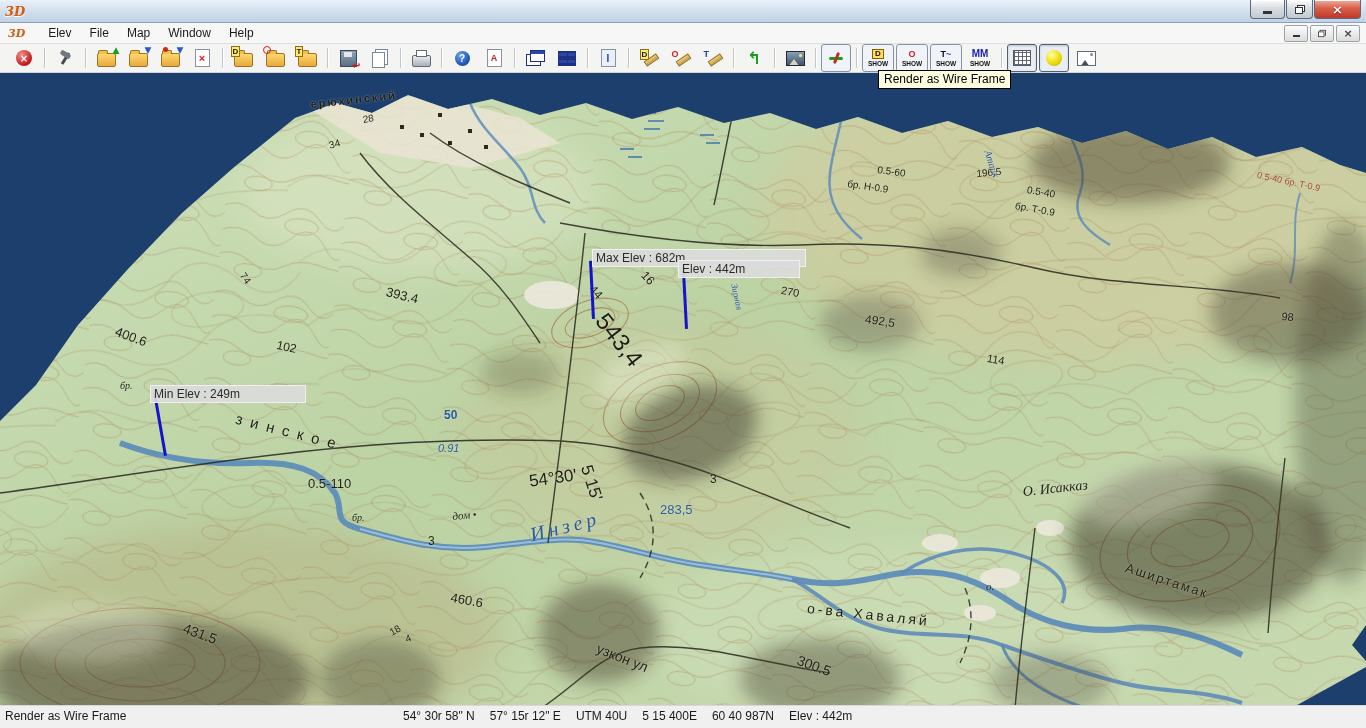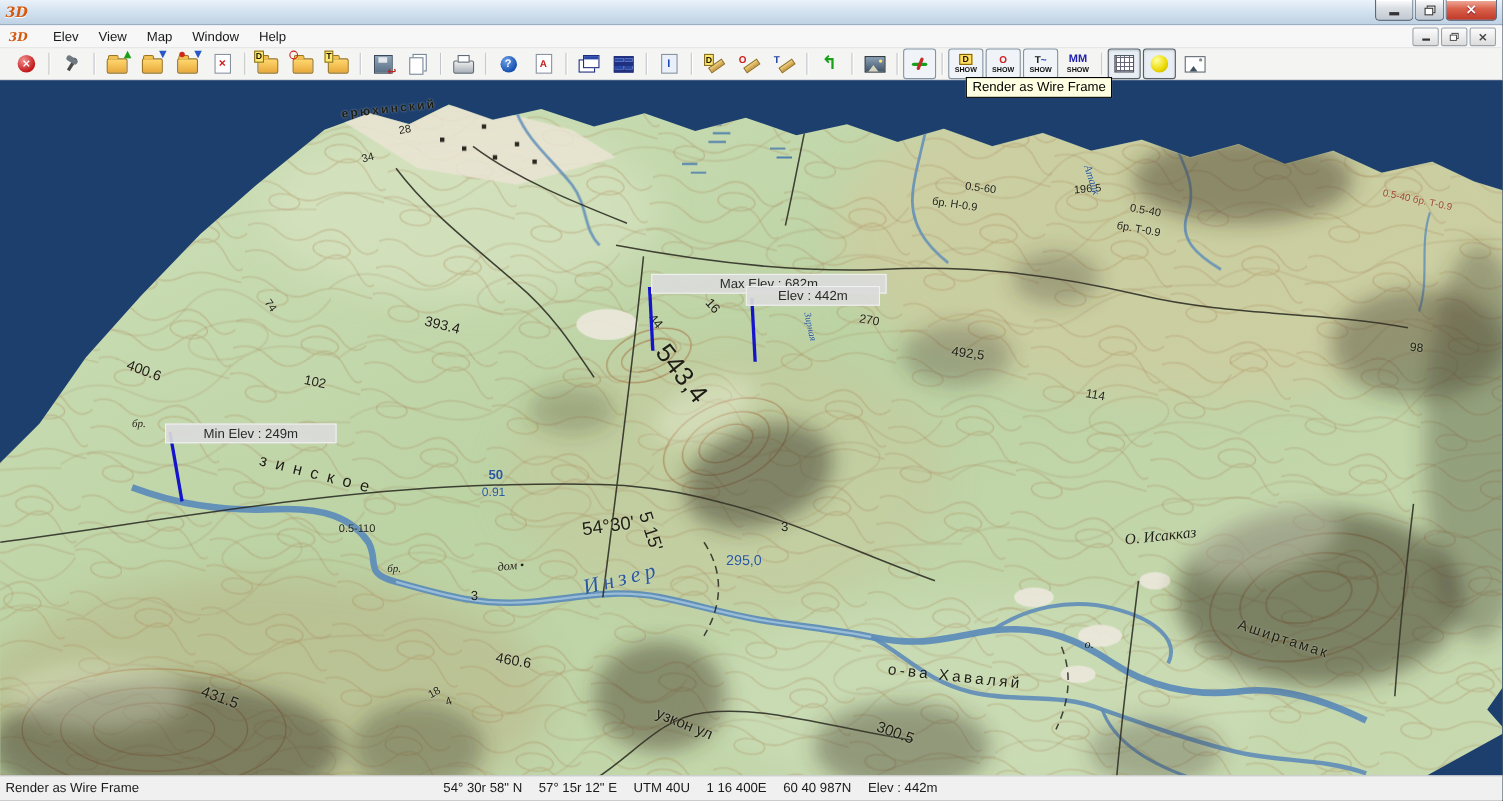--- a/index.html
+++ b/index.html
@@ -1,17 +1,17 @@
 <!DOCTYPE html>
 <html style="--map-bg: #1d3f6e; --terrain-base: #c3d7ad; --contour: #a87e50; --river: #5f8db8; --marker-line: #1414cc; --label-box: #dbdbdb;"><head>
 <meta charset="utf-8">
 <style>
   html,body{margin:0;padding:0;width:1366px;height:728px;overflow:hidden;
     font-family:"Liberation Sans",sans-serif;background:#000;}
-  #win{width:1366px;height:728px;display:flex;flex-direction:column;background:#f0f0f0;text-align:center;}
+  #win{width:1366px;height:728px;display:flex;flex-direction:column;background:#f0f0f0;}
 
   
   #titlebar{height:22px;background:linear-gradient(#eaf2fa,#d4e2f0 45%,#bfd2e4);
     border-bottom:1px solid #8aa0b8;display:flex;align-items:center;position:relative;flex:0 0 22px;}
   #app-icon{font:bold italic 13px "DejaVu Serif",serif;color:#d4590e;margin:0 6px 0 5px;
     text-shadow:0 1px 0 #fff;}
   #title-text{font-size:12px;color:#1a1a1a;white-space:nowrap;}
   #caption-controls{position:absolute;right:5px;top:0;display:flex;}
   .cap-btn{height:18px;border:1px solid #5a6a7a;border-top:none;border-radius:0 0 4px 4px;
     display:flex;align-items:center;justify-content:center;margin-left:1px;
@@ -157,21 +157,21 @@
       <div class="cap-btn cap-close">
           <span class="x-gly">×</span>
         </div>
     </div>
   </div>
 
   <div id="menubar">
     <span id="mdi-icon">3D</span>
     <span style="display:flex">
         <span class="menu-item">Elev</span>
-        <span class="menu-item">View</span>
+        <span class="menu-item">File</span>
         <span class="menu-item">Map</span>
         <span class="menu-item">Window</span>
         <span class="menu-item">Help</span>
       </span>
     <div id="mdi-controls">
       <div class="mdi-btn">
           <span class="bar-gly"></span>
         </div>
       <div class="mdi-btn">
           <span class="gly-restore">
@@ -472,27 +472,27 @@
         <span class="map-label" style="left: 878px; top: 92px; font-size: 10px; color: rgb(30, 30, 20); transform: rotate(8deg);">0.5-60</span>
         <span class="map-label" style="left: 848px; top: 106px; font-size: 10px; color: rgb(30, 30, 20); transform: rotate(8deg);">бр. Н-0.9</span>
         <span class="map-label" style="left: 1028px; top: 112px; font-size: 10px; color: rgb(30, 30, 20); transform: rotate(10deg);">0.5-40</span>
         <span class="map-label" style="left: 1016px; top: 128px; font-size: 10px; color: rgb(30, 30, 20); transform: rotate(10deg);">бр. Т-0.9</span>
         <span class="map-label" style="left: 1258px; top: 98px; font-size: 9px; color: rgb(160, 74, 48); transform: rotate(12deg);">0.5-40 бр. Т-0.9</span>
         <span class="map-label" style="left: 976px; top: 96px; font-size: 10px; color: rgb(30, 30, 20); transform: rotate(-5deg);">196,5</span>
         <span class="map-label it" style="left: 992px; top: 76px; font-size: 10px; color: rgb(43, 90, 158); transform: rotate(72deg);">Атаик</span>
         <span class="map-label it" style="left: 738px; top: 210px; font-size: 9px; color: rgb(43, 90, 158); transform: rotate(78deg);">Зирная</span>
         <span class="map-label" style="left: 528px; top: 400px; font-size: 17px; color: rgb(30, 30, 20); transform: rotate(-8deg);">54°30'</span>
         <span class="map-label" style="left: 594px; top: 390px; font-size: 17px; color: rgb(30, 30, 20); transform: rotate(72deg);">5 15'</span>
-        <span class="map-label" style="left: 444px; top: 352px; font-size: 12px; color: rgb(43, 90, 158); transform: rotate(0deg); font-weight: bold;">50</span>
-        <span class="map-label" style="left: 438px; top: 370px; font-size: 11px; color: rgb(43, 90, 158); transform: rotate(0deg);">0.91</span>
-        <span class="map-label" style="left: 308px; top: 404px; font-size: 10px; color: rgb(30, 30, 20); transform: rotate(0deg);">0.5-110</span>
+        <span class="map-label" style="left: 444px; top: 336px; font-size: 12px; color: rgb(43, 90, 158); transform: rotate(0deg); font-weight: bold;">50</span>
+        <span class="map-label" style="left: 438px; top: 370px; font-size: 11px; color: rgb(43, 90, 158); transform: rotate(0deg); font-style: italic;">0.91</span>
+        <span class="map-label" style="left: 308px; top: 404px; font-size: 13px; color: rgb(30, 30, 20); transform: rotate(0deg);">0.5-110</span>
         <span class="map-label it" style="left: 352px; top: 440px; font-size: 10px; color: rgb(30, 30, 20); transform: rotate(0deg);">бр.</span>
         <span class="map-label it" style="left: 452px; top: 438px; font-size: 11px; color: rgb(30, 30, 20); transform: rotate(-5deg);">дом •</span>
         <span class="map-label it" style="left: 528px; top: 452px; font-size: 20px; color: rgb(43, 90, 158); transform: rotate(-14deg); letter-spacing: 4px;">Инзер</span>
-        <span class="map-label" style="left: 660px; top: 430px; font-size: 13px; color: rgb(43, 90, 158); transform: rotate(0deg);">295,0</span>
+        <span class="map-label" style="left: 660px; top: 430px; font-size: 13px; color: rgb(43, 90, 158); transform: rotate(0deg);">283,5</span>
         <span class="map-label" style="left: 710px; top: 400px; font-size: 12px; color: rgb(30, 30, 20); transform: rotate(0deg);">3</span>
         <span class="map-label" style="left: 428px; top: 462px; font-size: 12px; color: rgb(30, 30, 20); transform: rotate(0deg);">3</span>
         <span class="map-label" style="left: 238px; top: 338px; font-size: 15px; color: rgb(30, 30, 20); transform: rotate(14deg); letter-spacing: 8px;">зинское</span>
         <span class="map-label it" style="left: 1022px; top: 412px; font-size: 14px; color: rgb(30, 30, 20); transform: rotate(-6deg);">О. Исакказ</span>
         <span class="map-label" style="left: 808px; top: 528px; font-size: 14px; color: rgb(30, 30, 20); transform: rotate(6deg); letter-spacing: 3px;">о-ва Хаваляй</span>
         <span class="map-label" style="left: 1128px; top: 488px; font-size: 13px; color: rgb(30, 30, 20); transform: rotate(18deg); letter-spacing: 2px;">Аширтамак</span>
         <span class="map-label it" style="left: 986px; top: 508px; font-size: 11px; color: rgb(30, 30, 20); transform: rotate(0deg);">о.</span>
         <span class="map-label" style="left: 452px; top: 518px; font-size: 13px; color: rgb(30, 30, 20); transform: rotate(10deg);">460.6</span>
         <span class="map-label" style="left: 186px; top: 548px; font-size: 14px; color: rgb(30, 30, 20); transform: rotate(20deg);">431.5</span>
         <span class="map-label" style="left: 600px; top: 568px; font-size: 14px; color: rgb(30, 30, 20); transform: rotate(22deg);">узкон ул</span>
@@ -508,18 +508,18 @@
         <div class="marker-box" style="left: 150px; top: 312px; width: 148px;">Min Elev : 249m</div>
       </div>
   </div>
 
   <div id="statusbar">
     <span id="status-mode">Render as Wire Frame</span>
     <div id="status-coords">
       <span>54° 30r 58" N</span>
       <span>57° 15r 12" E</span>
       <span>UTM  40U</span>
-      <span>1 16 400E</span>
+      <span>5 15 400E</span>
       <span>60 40 987N</span>
       <span>Elev : 442m</span>
     </div>
   </div>
 </div>
 
 </body></html>

